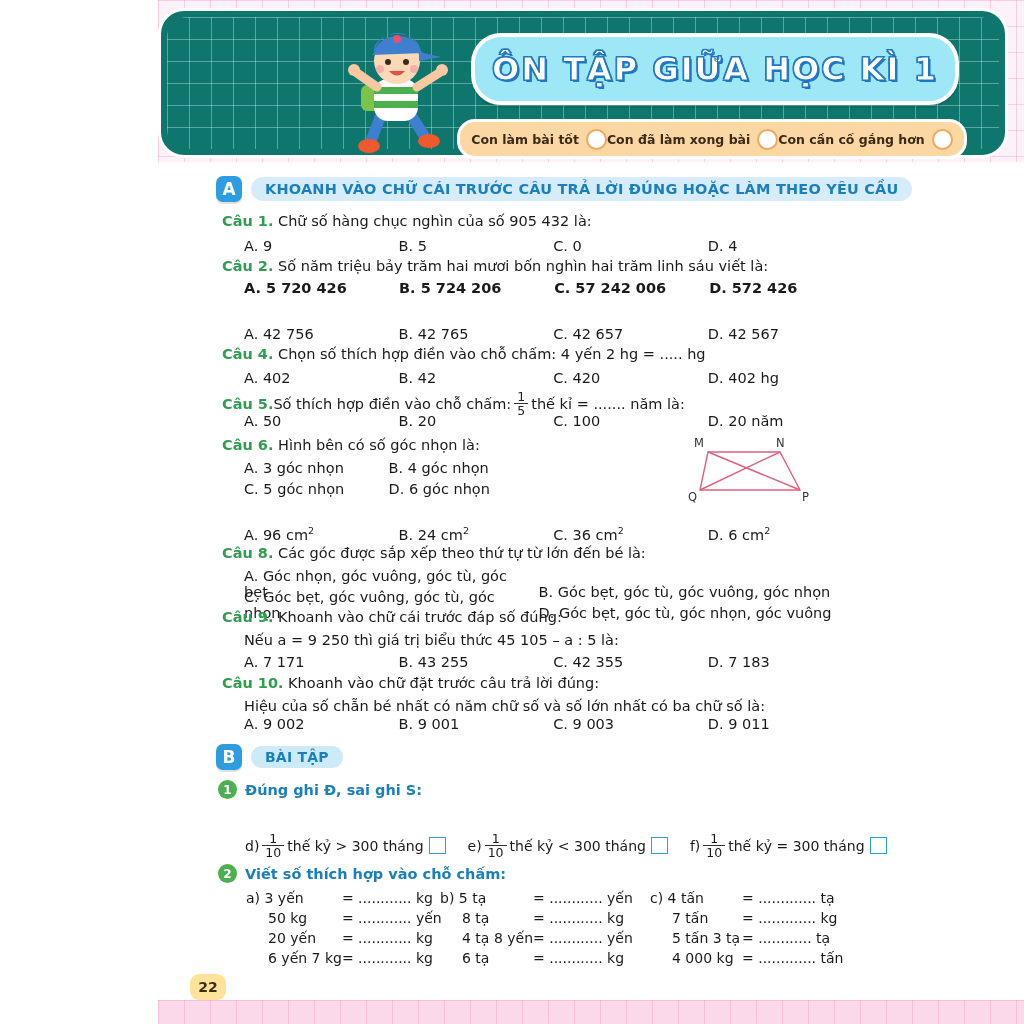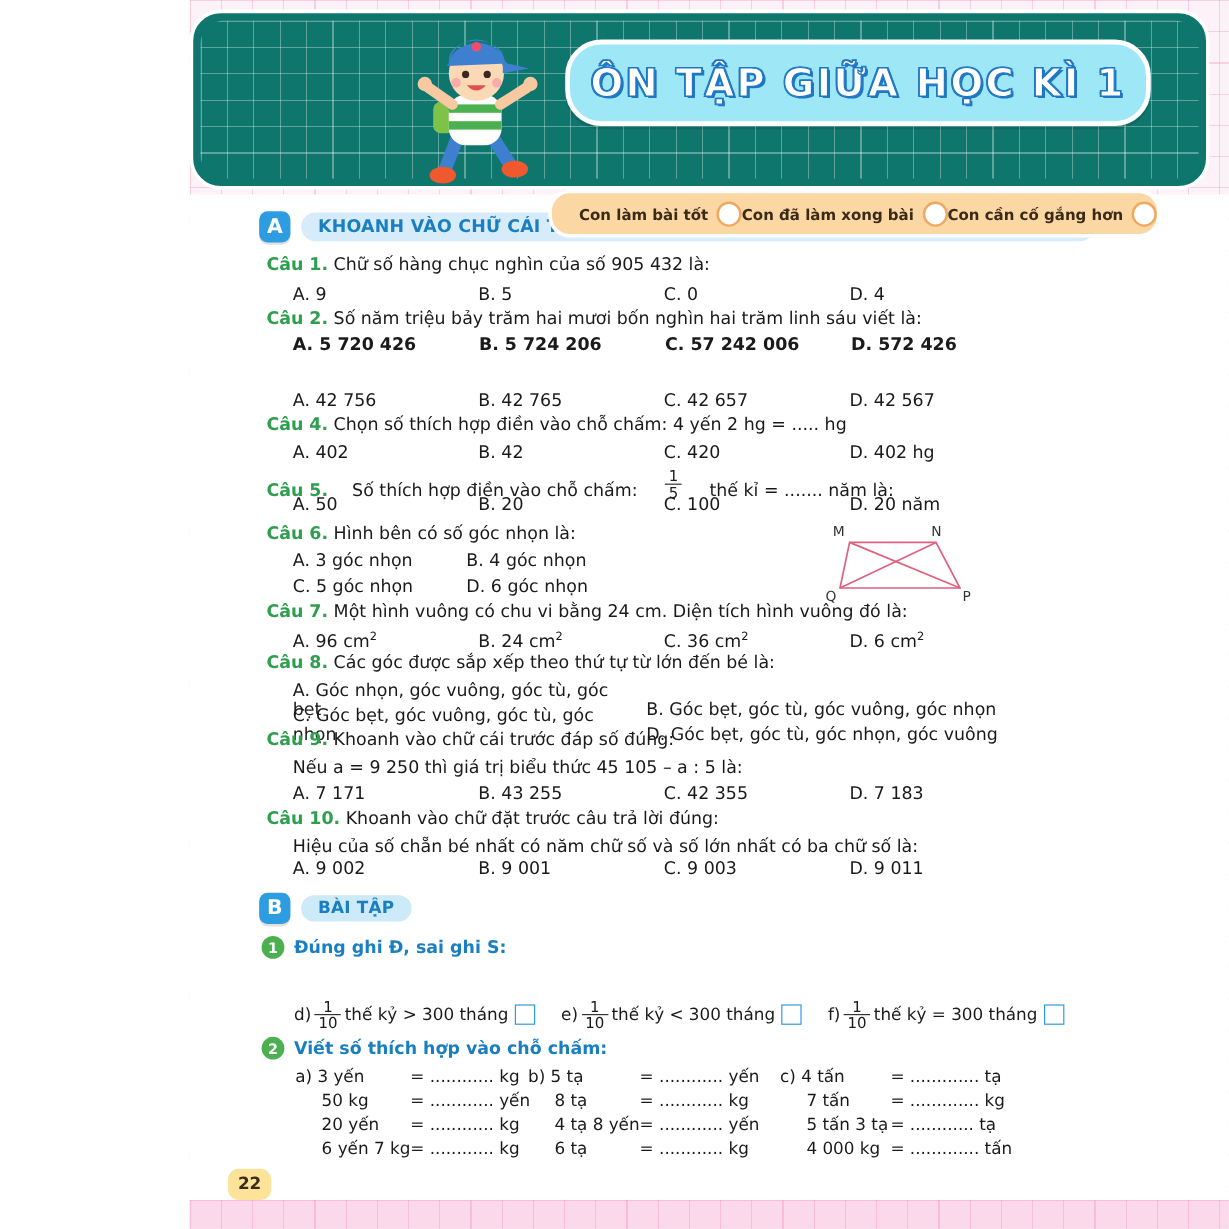--- a/index.html
+++ b/index.html
@@ -52,21 +52,21 @@
   }
   .title-plate .t{
     font-family:"DejaVu Sans","Liberation Sans",sans-serif;
     font-weight:bold;font-size:32px;letter-spacing:2px;color:#ffffff;
     -webkit-text-stroke:1px #1f77c4;
     text-shadow:2px 2px 0 #1f77c4,-1px 1px 0 #1f77c4,1px -1px 0 #1f77c4,-1px -1px 0 #1f77c4;
   }
   .status-bar{
     position:absolute;left:296px;top:108px;width:504px;height:34px;
     background:#fbd7a4;border:3px solid #ffffff;border-radius:18px;
-    display:flex;align-items:center;justify-content:flex-end;z-index:3;margin-top:39px;
+    display:flex;align-items:center;justify-content:center;z-index:3;
   }
   .status-item{display:flex;align-items:center;gap:7px;}
   .status-item .lbl{font-size:12.5px;font-weight:bold;color:#3b2a18;}
   .circle-chk{
     width:17px;height:17px;border-radius:50%;background:#ffffff;border:2px solid #f0a860;
   }
   
   .boy{position:absolute;left:180px;top:18px;width:120px;height:128px;z-index:4;}
   
   .sec-badge{
@@ -212,21 +212,21 @@
     <span class="qlabel">Câu 4.</span>
     <span class="stem">Chọn số thích hợp điền vào chỗ chấm: 4 yến 2 hg = ..... hg</span>
   </div>
   <div class="opts" style="top:370px;">
     <span class="op" style="width:150px">A. 402</span>
     <span class="op" style="width:150px">B. 42</span>
     <span class="op" style="width:150px">C. 420</span>
     <span class="op">D. 402 hg</span>
   </div>
 
-  <div class="q" style="top:390px;display:flex;align-items:flex-end;gap:20px;">
+  <div class="q" style="top:390px;display:flex;align-items:center;gap:0;">
     <span class="qlabel">Câu 5.</span>
     <span class="stem">Số thích hợp điền vào chỗ chấm:</span>
     <span class="frac">
       <span class="num">1</span>
       <span class="den">5</span>
     </span>
     <span class="stem">thế kỉ = ....... năm là:</span>
   </div>
   <div class="opts" style="top:413px;">
     <span class="op" style="width:150px">A. 50</span>
@@ -253,24 +253,20 @@
       <polygon points="18,12 90,12 110,50 10,50" fill="none" stroke="#e0607f" stroke-width="1.4"></polygon>
       <line x1="18" y1="12" x2="110" y2="50" stroke="#e0607f" stroke-width="1.4"></line>
       <line x1="90" y1="12" x2="10" y2="50" stroke="#e0607f" stroke-width="1.4"></line>
     </svg>
     <span class="fig-lbl" style="left:4px;top:-4px;">M</span>
     <span class="fig-lbl" style="left:86px;top:-4px;">N</span>
     <span class="fig-lbl" style="left:-2px;top:50px;">Q</span>
     <span class="fig-lbl" style="left:112px;top:50px;">P</span>
   </div>
 
-  <div class="q" style="top:502px;">
-    <span class="qlabel">Câu 7.</span>
-    <span class="stem">Một hình vuông có chu vi bằng 24 cm. Diện tích hình vuông đó là:</span>
-  </div>
   <div class="opts" style="top:525px;">
     <span class="op" style="width:150px">A. 96 cm<sup>2</sup></span>
     <span class="op" style="width:150px">B. 24 cm<sup>2</sup></span>
     <span class="op" style="width:150px">C. 36 cm<sup>2</sup></span>
     <span class="op">D. 6 cm<sup>2</sup></span>
   </div>
 
   <div class="q" style="top:545px;">
     <span class="qlabel">Câu 8.</span>
     <span class="stem">Các góc được sắp xếp theo thứ tự từ lớn đến bé là:</span>

